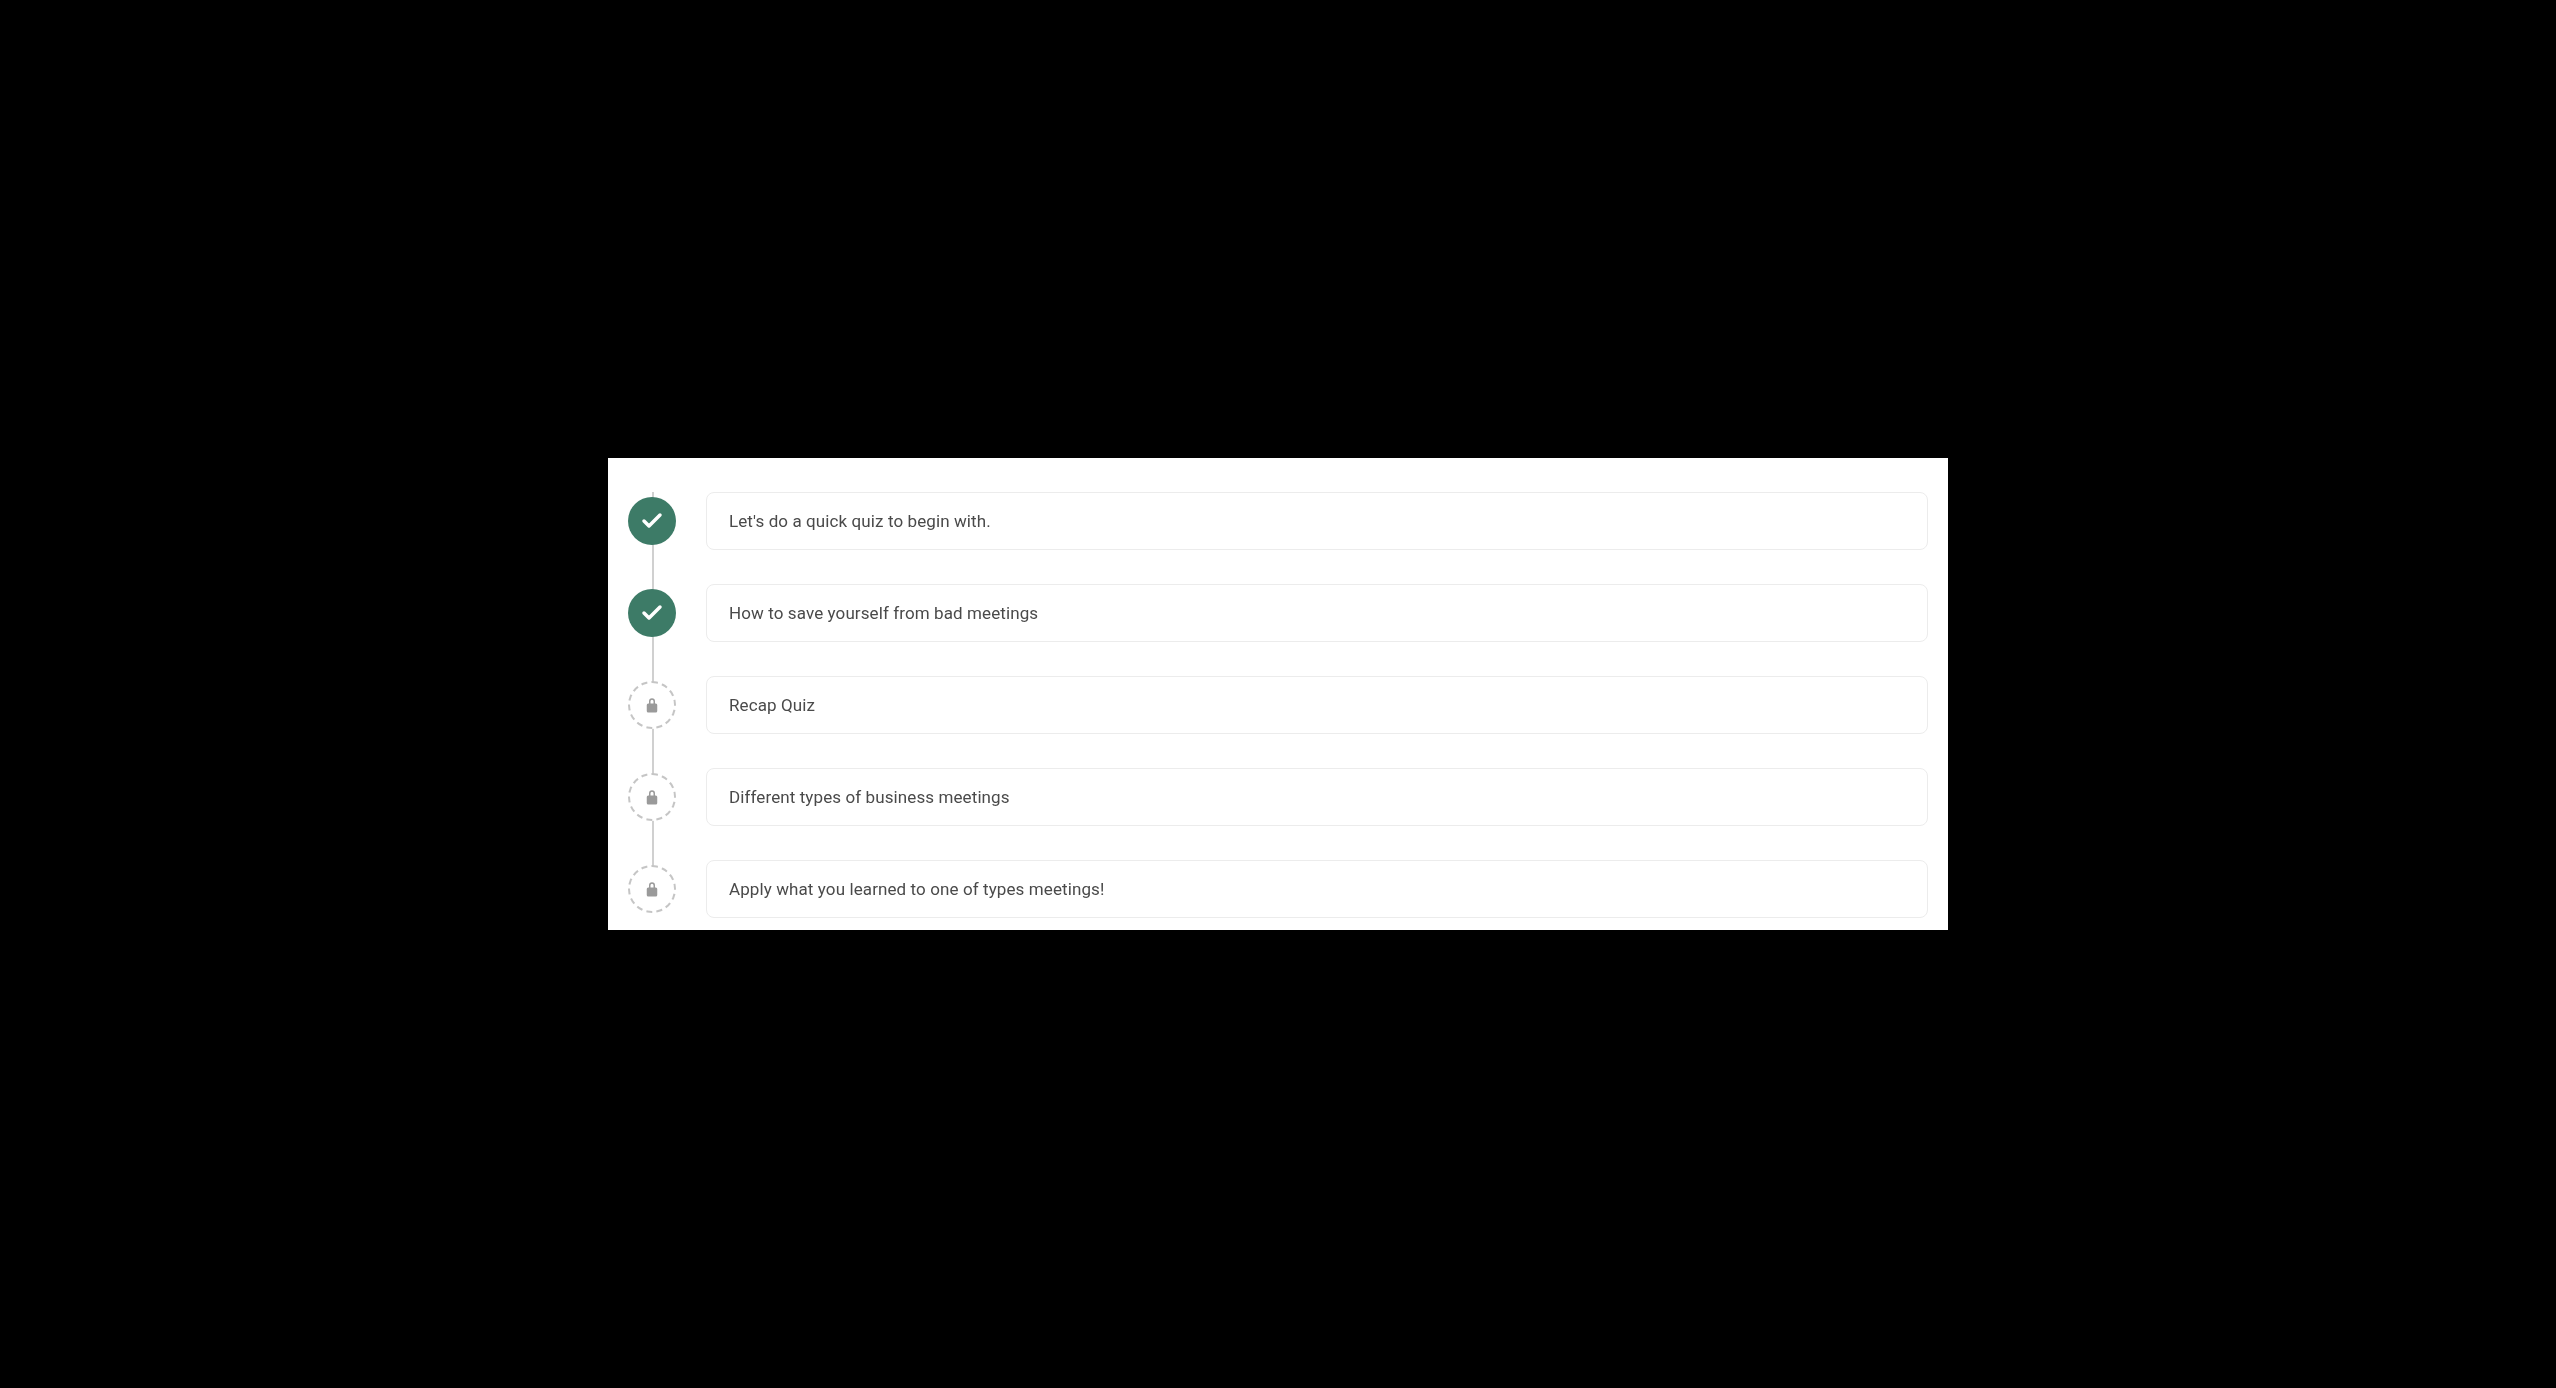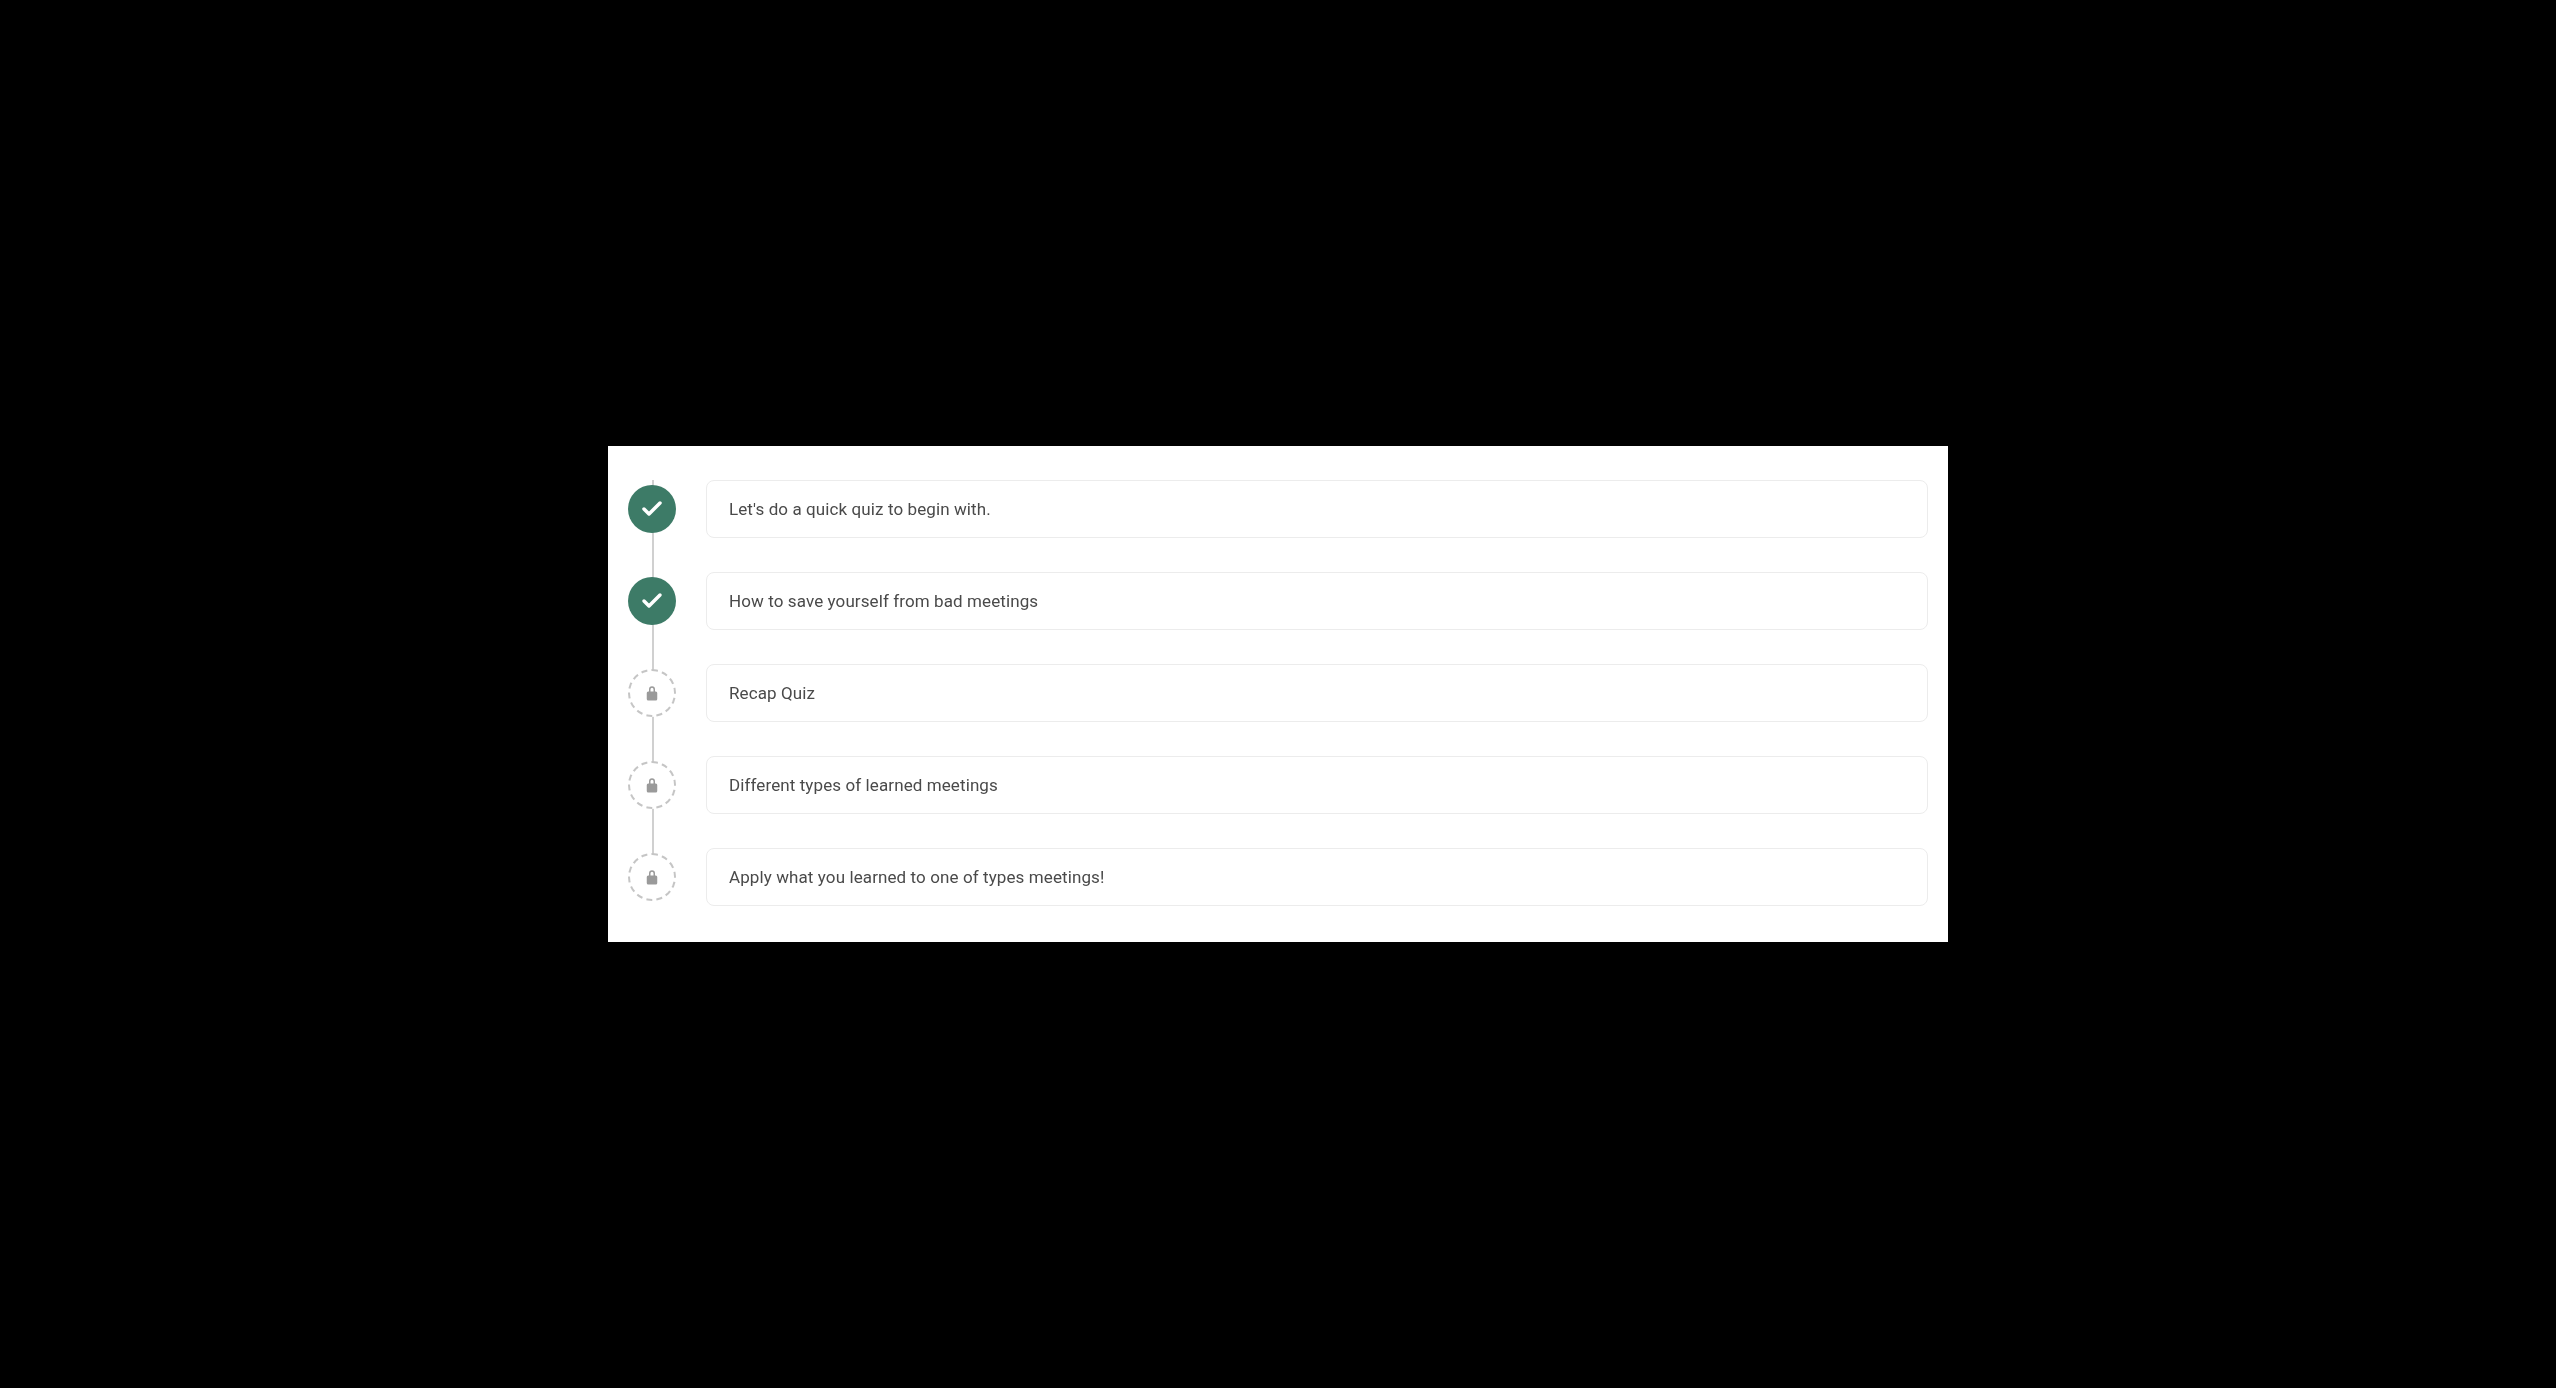--- a/index.html
+++ b/index.html
@@ -7,21 +7,21 @@
       background: #000;
       display: flex;
       align-items: center;
       justify-content: center;
       min-height: 100vh;
       font-family: -apple-system, BlinkMacSystemFont, "Segoe UI", Roboto, "Helvetica Neue", Arial, sans-serif;
     }
     .panel {
       background: #fff;
       width: 1340px;
-      padding: 0 20px 36px 20px;
+      padding: 0 20px 12px 20px;
       box-shadow: 0 20px 60px rgba(0,0,0,0.6);
       position: relative;
     }
     .steps {
       position: relative;
       padding-top: 0;
     }
     .timeline {
       position: absolute;
       left: 24px;
@@ -118,21 +118,21 @@
       </div>
     </div>
 
     <div class="step">
       <div class="badge locked">
         <svg width="18" height="18" viewBox="0 0 24 24">
             <path d="M17 10h-1V7a4 4 0 0 0-8 0v3H7a2 2 0 0 0-2 2v8a2 2 0 0 0 2 2h10a2 2 0 0 0 2-2v-8a2 2 0 0 0-2-2zm-7-3a2 2 0 1 1 4 0v3h-4V7z"></path>
           </svg>
       </div>
       <div class="card">
-        <span>Different types of learned meetings</span>
+        <span>Different types of business meetings</span>
       </div>
     </div>
 
 
     <div class="step">
       <div class="badge locked">
         <svg width="18" height="18" viewBox="0 0 24 24">
             <path d="M17 10h-1V7a4 4 0 0 0-8 0v3H7a2 2 0 0 0-2 2v8a2 2 0 0 0 2 2h10a2 2 0 0 0 2-2v-8a2 2 0 0 0-2-2zm-7-3a2 2 0 1 1 4 0v3h-4V7z"></path>
           </svg>
       </div>

